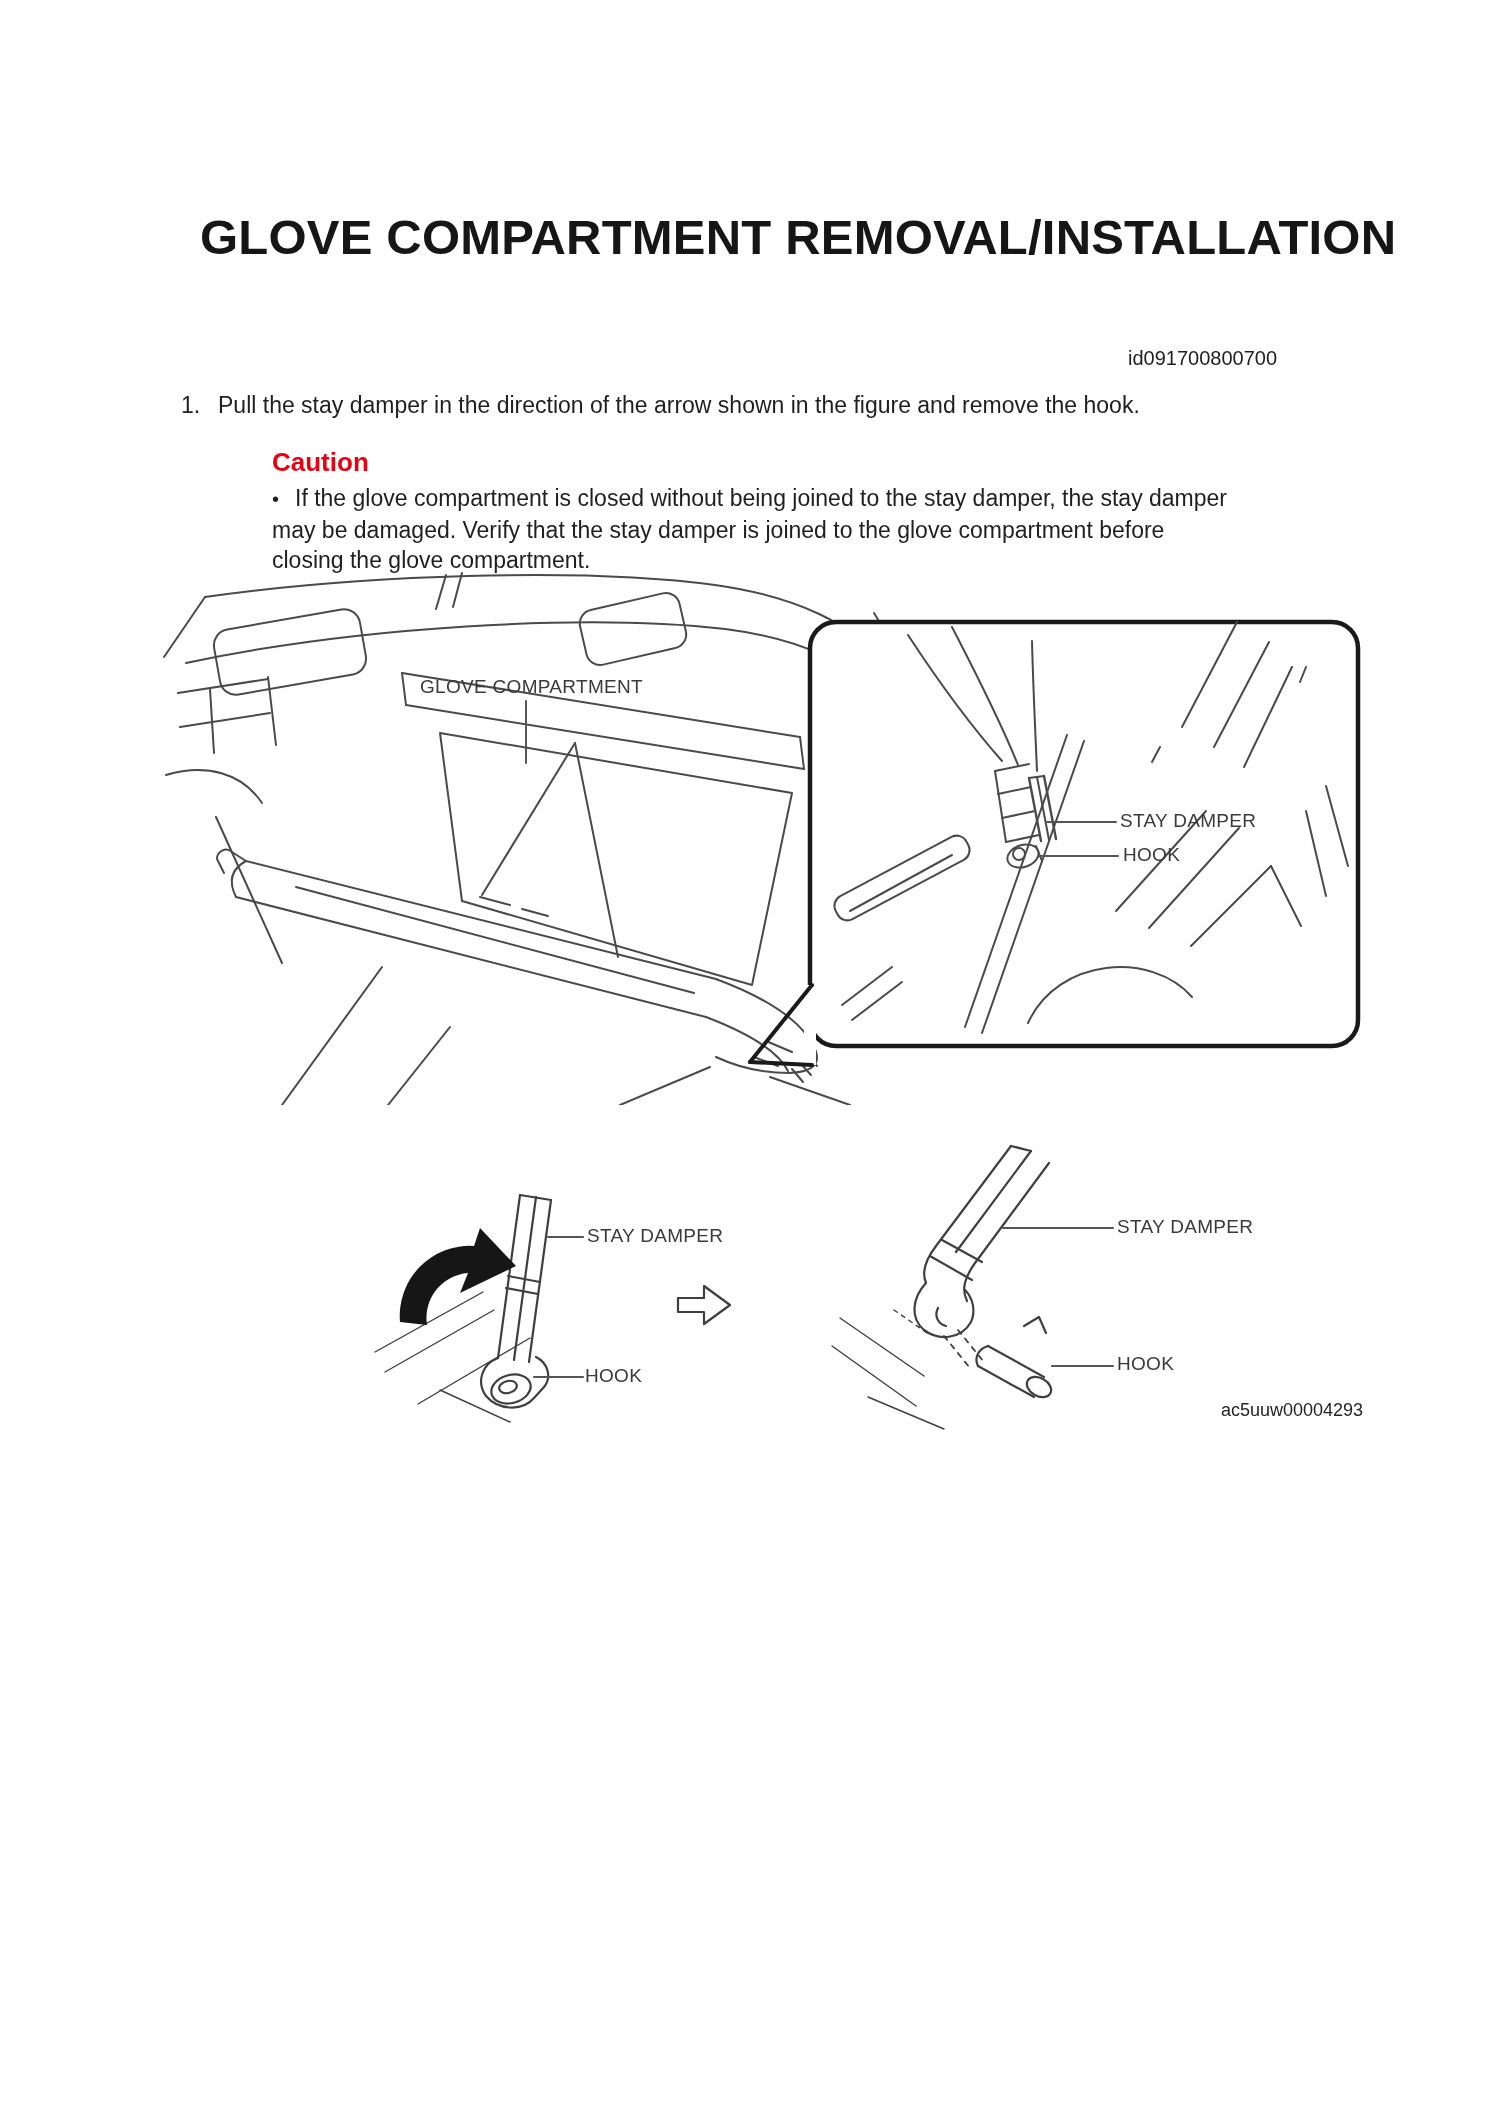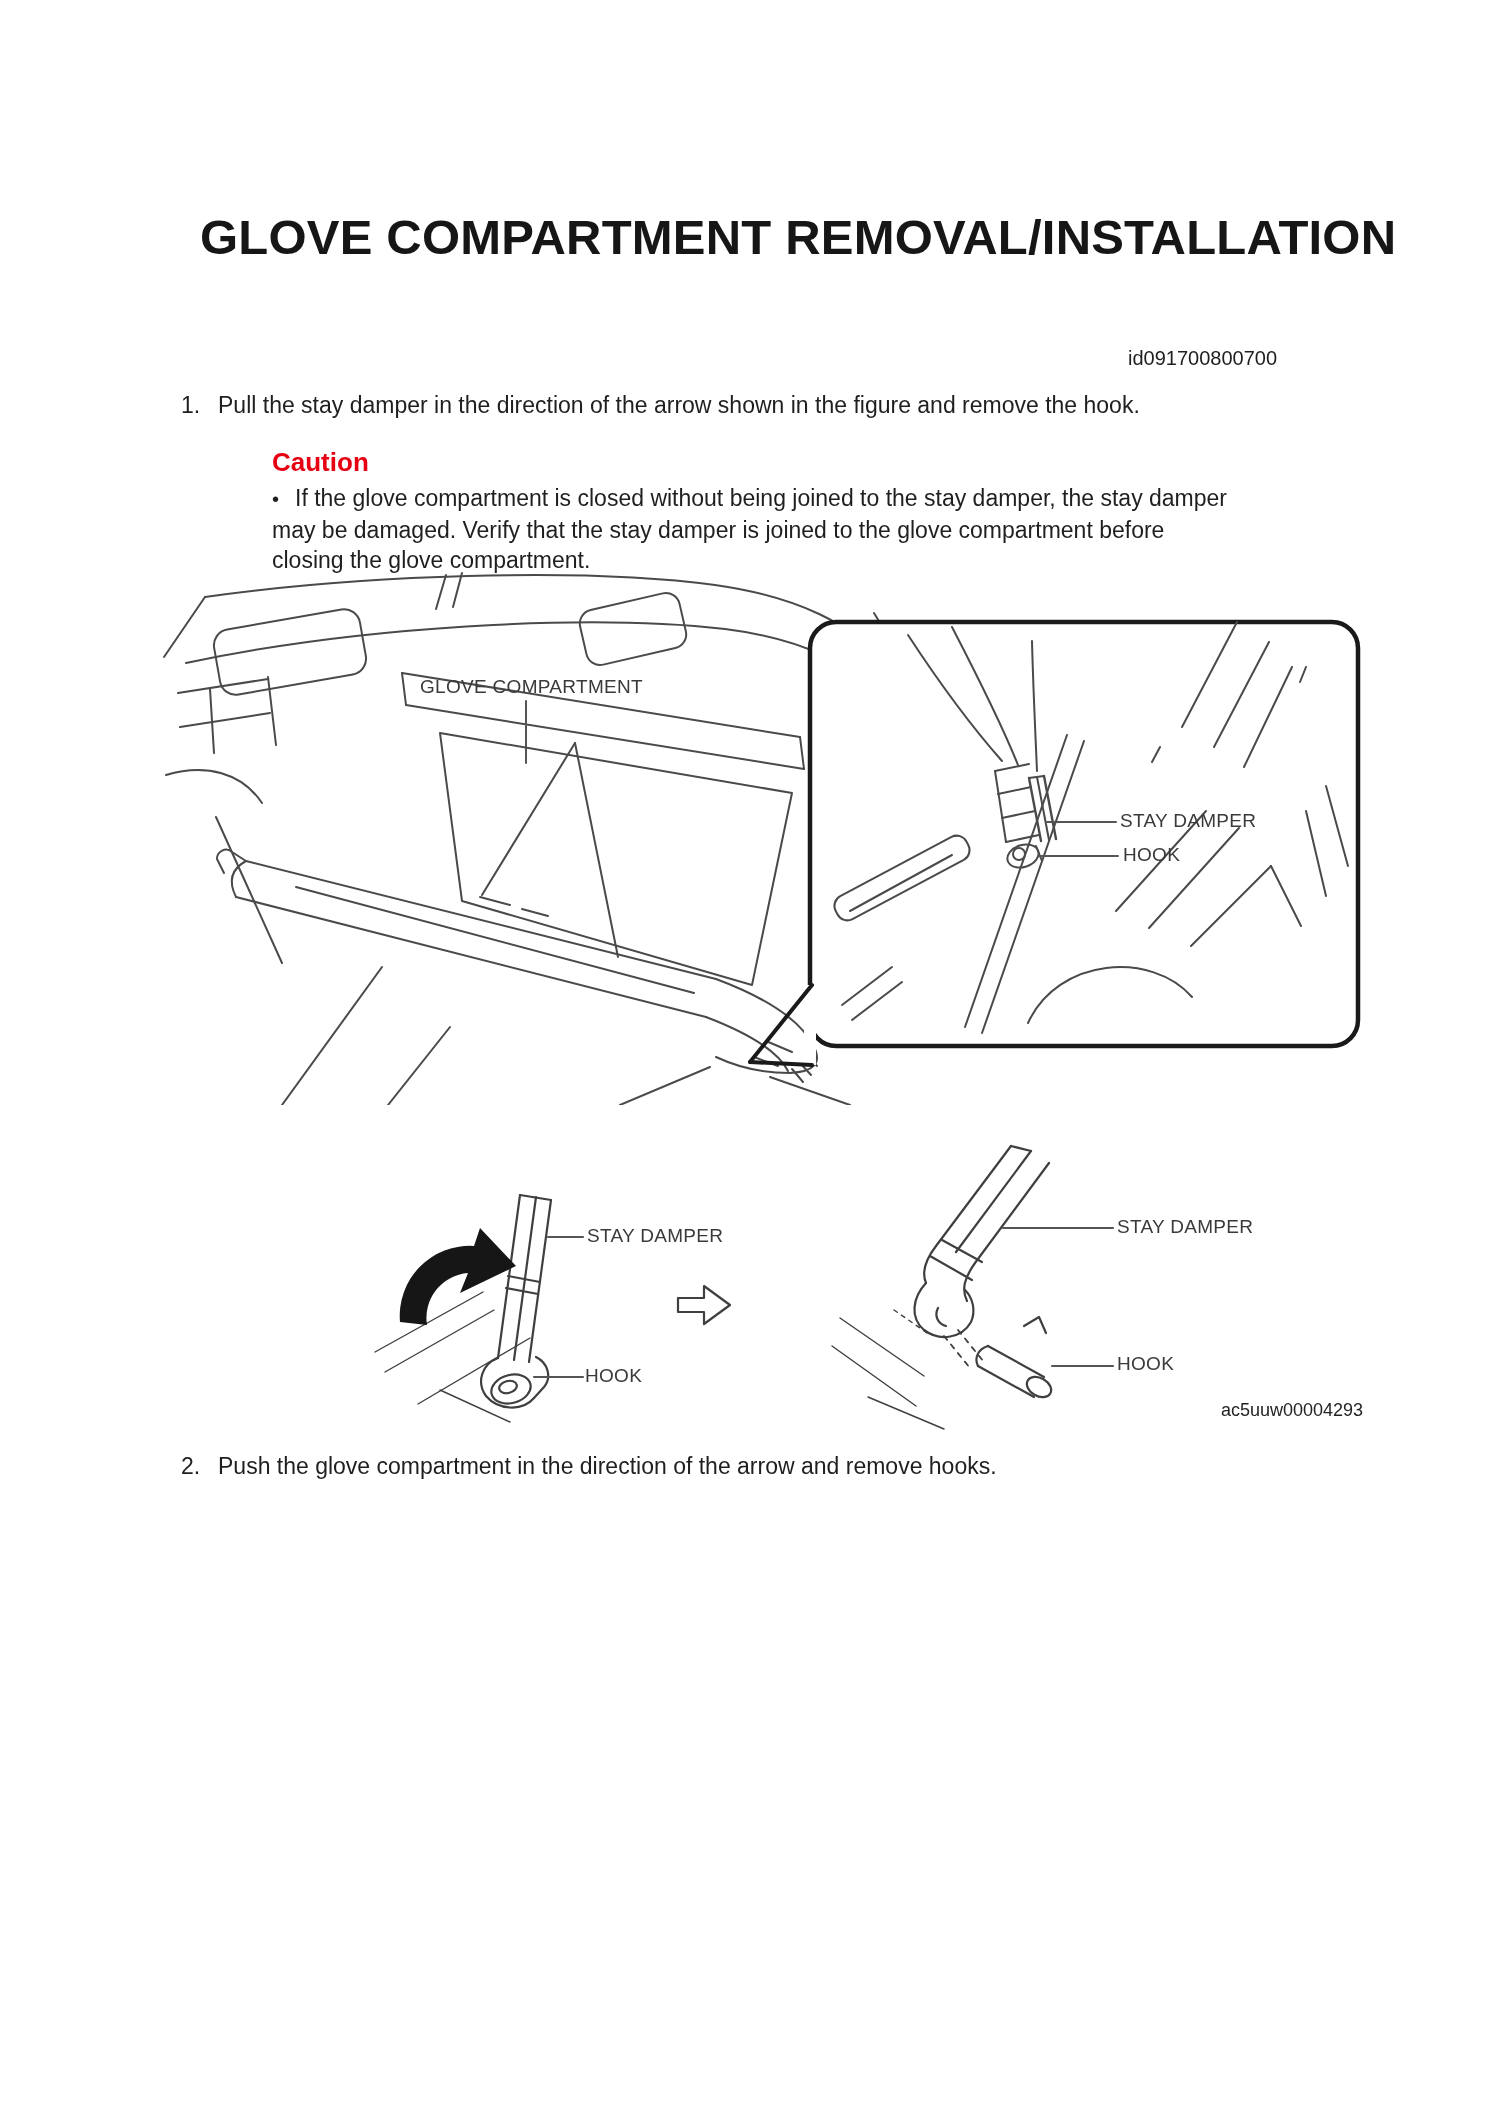--- a/index.html
+++ b/index.html
@@ -273,17 +273,14 @@
     </g>
   </svg>
 
   <div class="fig-label" style="left:587px; top:1226px;">STAY DAMPER</div>
   <div class="fig-label" style="left:585px; top:1366px;">HOOK</div>
   <div class="fig-label" style="left:1117px; top:1217px;">STAY DAMPER</div>
   <div class="fig-label" style="left:1117px; top:1354px;">HOOK</div>
 
   <div class="figure-id">ac5uuw00004293</div>
 
-  <div class="step step2">
-    <span class="step-num">2.</span><span>Push the glove compartment in the direction of the arrow and remove hooks.</span>
-  </div>
 
 </div>
 
 </body></html>

